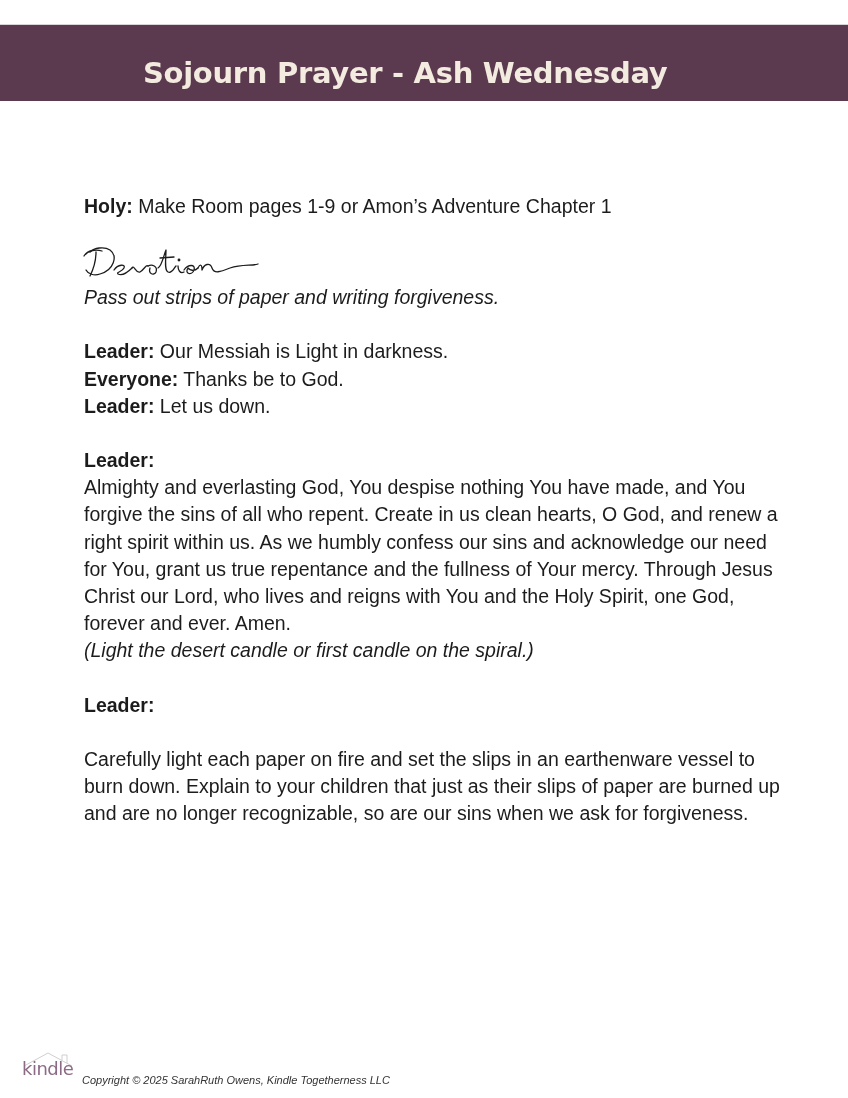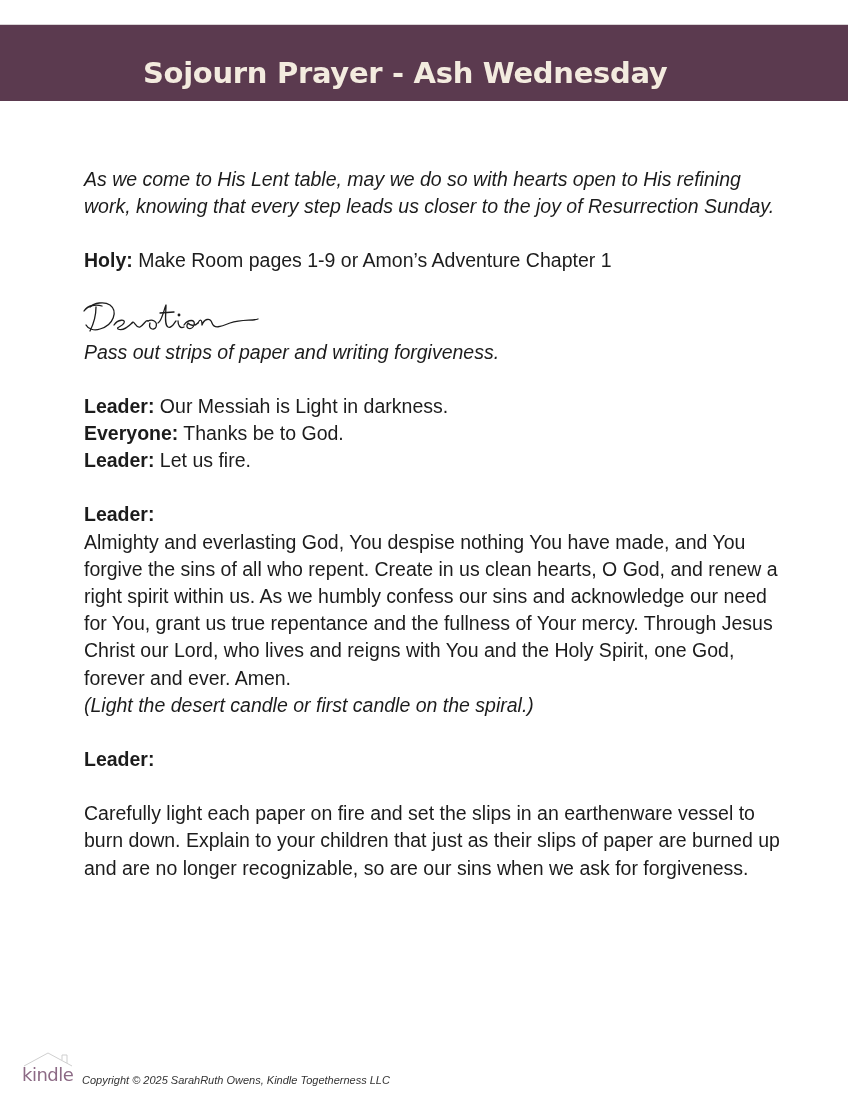--- a/index.html
+++ b/index.html
@@ -34,21 +34,20 @@
 </head>
 <body>
 
 <div class="top-rule"></div>
 
 <header class="header-bar">
   <h1 class="header-title">Sojourn Prayer - Ash Wednesday</h1>
 </header>
 
 <main class="content">
-  <p class="italic">As we come to His Lent table, may we do so with hearts open to His refining work, knowing that every step leads us closer to the joy of Resurrection Sunday.</p>
   <div class="gap"></div>
   <p><span class="label">Holy:</span><span> Make Room pages 1-9 or Amon’s Adventure Chapter 1</span></p>
 
   <div class="devotion-heading">
     <svg width="190" height="44" viewBox="0 0 190 44" aria-label="Devotion">
       <title>Devotion</title>
       <g fill="none" stroke="#1c1c1c" stroke-width="1.3" stroke-linecap="round" stroke-linejoin="round">
         <path d="M10 12 C 14 8, 24 6, 30 10 C 38 16, 34 30, 20 34 C 14 36, 8 34, 6 30"></path>
         <path d="M16 12 C 16 20, 14 28, 10 36"></path>
         <path d="M4 16 C 8 10, 16 9, 22 11"></path>
@@ -63,37 +62,37 @@
         <path d="M118 28 C 120 24, 122 24, 122 30 C 124 24, 130 22, 132 28 C 134 34, 140 32, 150 28 C 162 24, 172 26, 178 24"></path>
       </g>
     </svg>
   </div>
 
   <p class="italic">Pass out strips of paper and writing forgiveness.</p>
   <div class="gap"></div>
 
   <p><span class="label">Leader:</span><span> Our Messiah is Light in darkness.</span></p>
   <p><span class="label">Everyone:</span><span> Thanks be to God.</span></p>
-  <p><span class="label">Leader:</span><span> Let us fire.</span></p>
+  <p><span class="label">Leader:</span><span> Let us down.</span></p>
   <div class="gap"></div>
 
   <p class="label">Leader:</p>
   <p>Almighty and everlasting God, You despise nothing You have made, and You forgive the sins of all who repent. Create in us clean hearts, O God, and renew a right spirit within us. As we humbly confess our sins and acknowledge our need for You, grant us true repentance and the fullness of Your mercy. Through Jesus Christ our Lord, who lives and reigns with You and the Holy Spirit, one God, forever and ever. Amen.</p>
   <p class="italic">(Light the desert candle or first candle on the spiral.)</p>
   <div class="gap"></div>
 
   <p class="label">Leader:</p>
   <div class="gap"></div>
 
   <p>Carefully light each paper on fire and set the slips in an earthenware vessel to burn down. Explain to your children that just as their slips of paper are burned up and are no longer recognizable, so are our sins when we ask for forgiveness.</p>
 </main>
 
 <footer class="footer">
   <div class="logo">
     <svg width="62" height="40" viewBox="0 0 62 40">
       <path d="M6 16 L 30 3 L 54 16" fill="none" stroke="#c9c9c9" stroke-width="0.9"></path>
       <path d="M44 10 L 44 5 L 49 5 L 49 13" fill="none" stroke="#c9c9c9" stroke-width="0.9"></path>
     </svg>
-    <span style="position:absolute;left:4px;top:14px;font-size:18px;color:#8c6a85;letter-spacing:-0.5px;font-family:'DejaVu Sans',sans-serif;">kindle</span>
+    <span style="position:absolute;left:4px;top:8px;font-size:18px;color:#8c6a85;letter-spacing:-0.5px;font-family:'DejaVu Sans',sans-serif;">kindle</span>
     <span style="position:absolute;left:3px;top:31px;font-size:7px;color:#d8b25c;font-style:italic;font-family:'DejaVu Serif',serif;letter-spacing:0.3px;margin-top:17px;">togetherness</span>
   </div>
   <span class="copyright">Copyright ©  2025 SarahRuth Owens, Kindle Togetherness LLC</span>
 </footer>
 
 </body></html>

